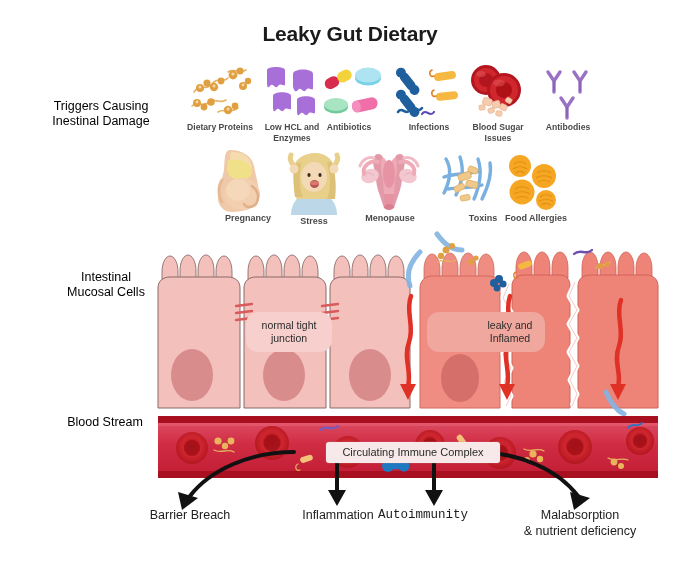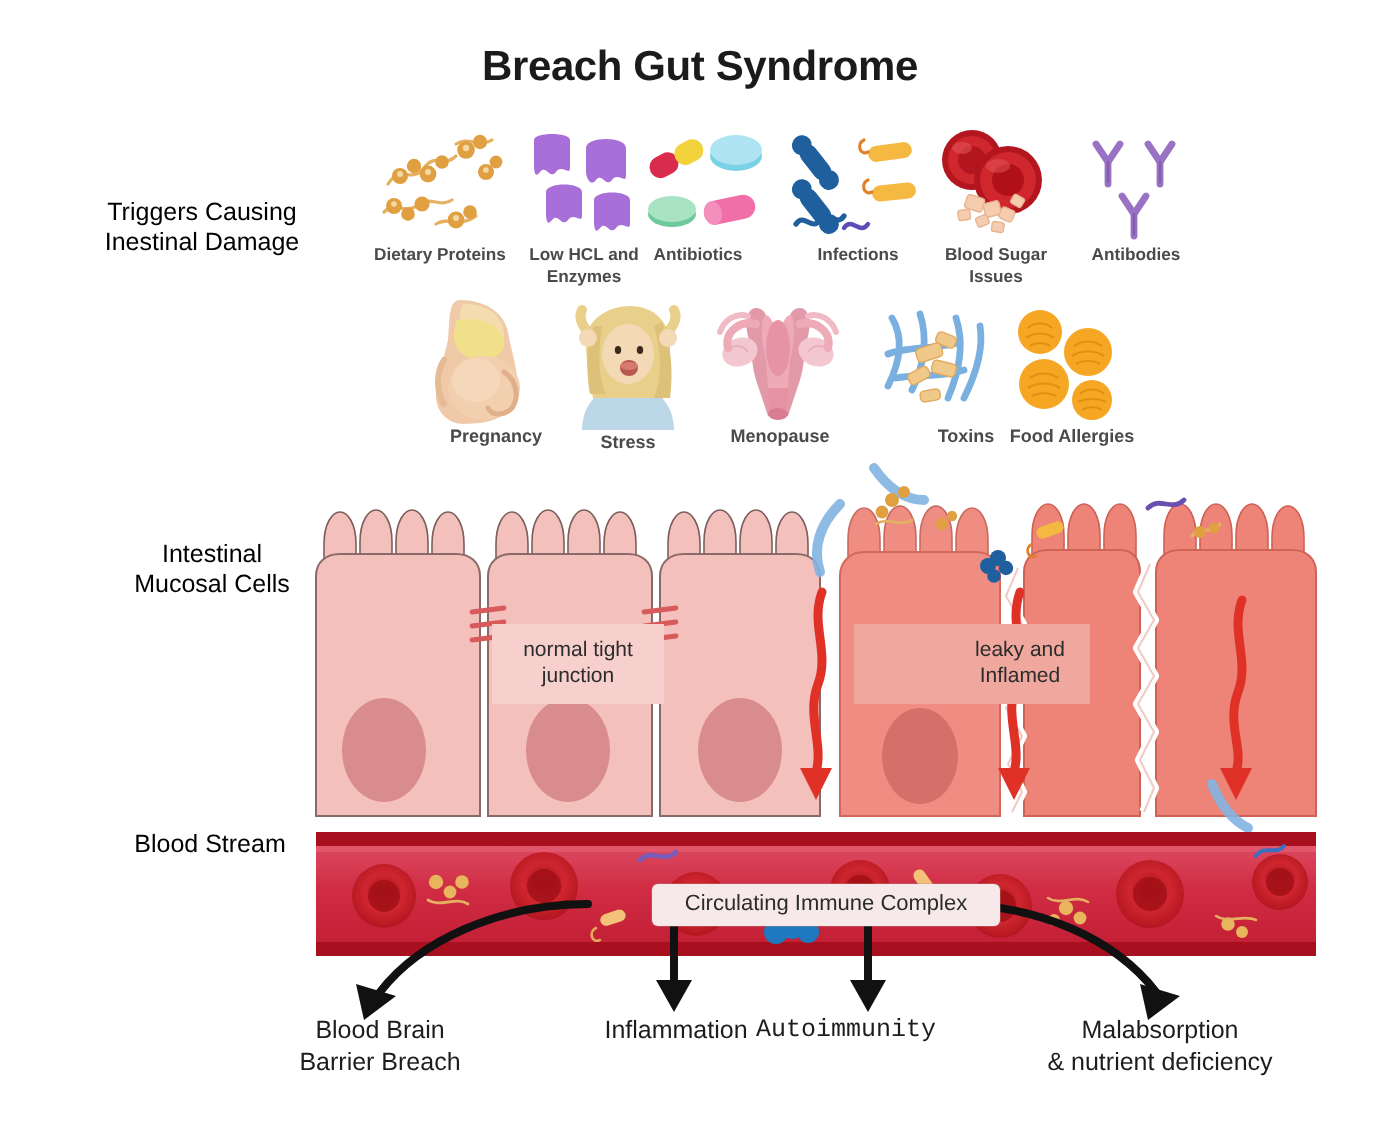--- a/index.html
+++ b/index.html
@@ -7,37 +7,37 @@
        font-family:"Liberation Sans","DejaVu Sans",sans-serif;color:#231f20;}
   .stage{position:absolute;left:0;top:0;width:700px;height:568px;}
   svg.layer{position:absolute;left:0;top:0;width:700px;height:568px;overflow:visible;}
 
   
   .title{position:absolute;left:0;top:22px;width:700px;text-align:center;
          font-size:21px;font-weight:bold;letter-spacing:-0.2px;color:#1b1b1b;}
   .side-label{position:absolute;text-align:center;font-size:12.5px;color:#000000;line-height:15px;}
   .icon-label{position:absolute;text-align:center;font-size:8.6px;color:#4a4a4a;line-height:10.5px;font-weight:bold;}
   .badge{position:absolute;font-size:10.5px;color:#2c2c2c;text-align:center;line-height:13px;
-         border-radius:0;display:flex;align-items:center;justify-content:center;}
+         border-radius:12px;display:flex;align-items:center;justify-content:center;}
   .badge-normal{background:#f7cfcc;}
   .badge-leaky{background:#f0a79d;padding-left:48px;}
   .badge-cic{background:#f7e9e9;border-radius:3px;font-size:11px;color:#2b2b2b;
              box-shadow:0 0 0 0.5px rgba(180,140,140,.35);}
   .outcome{position:absolute;text-align:center;font-size:12.5px;color:#1d1d1d;line-height:15.5px;}
 
   
   .tile{position:absolute;}
   .tile svg{display:block;overflow:visible;}
 </style>
 </head>
 <body>
 
 <div class="stage">
 
-  <div class="title">Breach Gut Syndrome</div>
+  <div class="title">Leaky Gut Dietary</div>
 
   <div class="side-label" style="left:26px;top:99px;width:150px;">
     <div>Triggers Causing</div>
     <div>Inestinal Damage</div>
   </div>
 
   <div class="side-label" style="left:36px;top:270px;width:140px;">
     <div>Intestinal</div>
     <div>Mucosal Cells</div>
   </div>
@@ -532,21 +532,20 @@
   <div class="badge badge-leaky" style="left:427px;top:312px;width:70px;height:40px;">
     <div>
       <div>leaky and</div>
       <div>Inflamed</div>
     </div>
   </div>
 
   <div class="badge badge-cic" style="left:298px;top:442px;width:174px;height:21px;margin-left:28px;">Circulating Immune Complex</div>
 
   <div class="outcome" style="left:130px;top:508px;width:120px;">
-    <div>Blood Brain</div>
     <div>Barrier Breach</div>
   </div>
   <div class="outcome" style="left:283px;top:508px;width:110px;">
     <div>Inflammation</div>
   </div>
   <div class="outcome" style="left:368px;top:508px;width:110px;font-family:Liberation Mono, monospace;">
     <div>Autoimmunity</div>
   </div>
   <div class="outcome" style="left:505px;top:508px;width:150px;">
     <div>Malabsorption</div>

